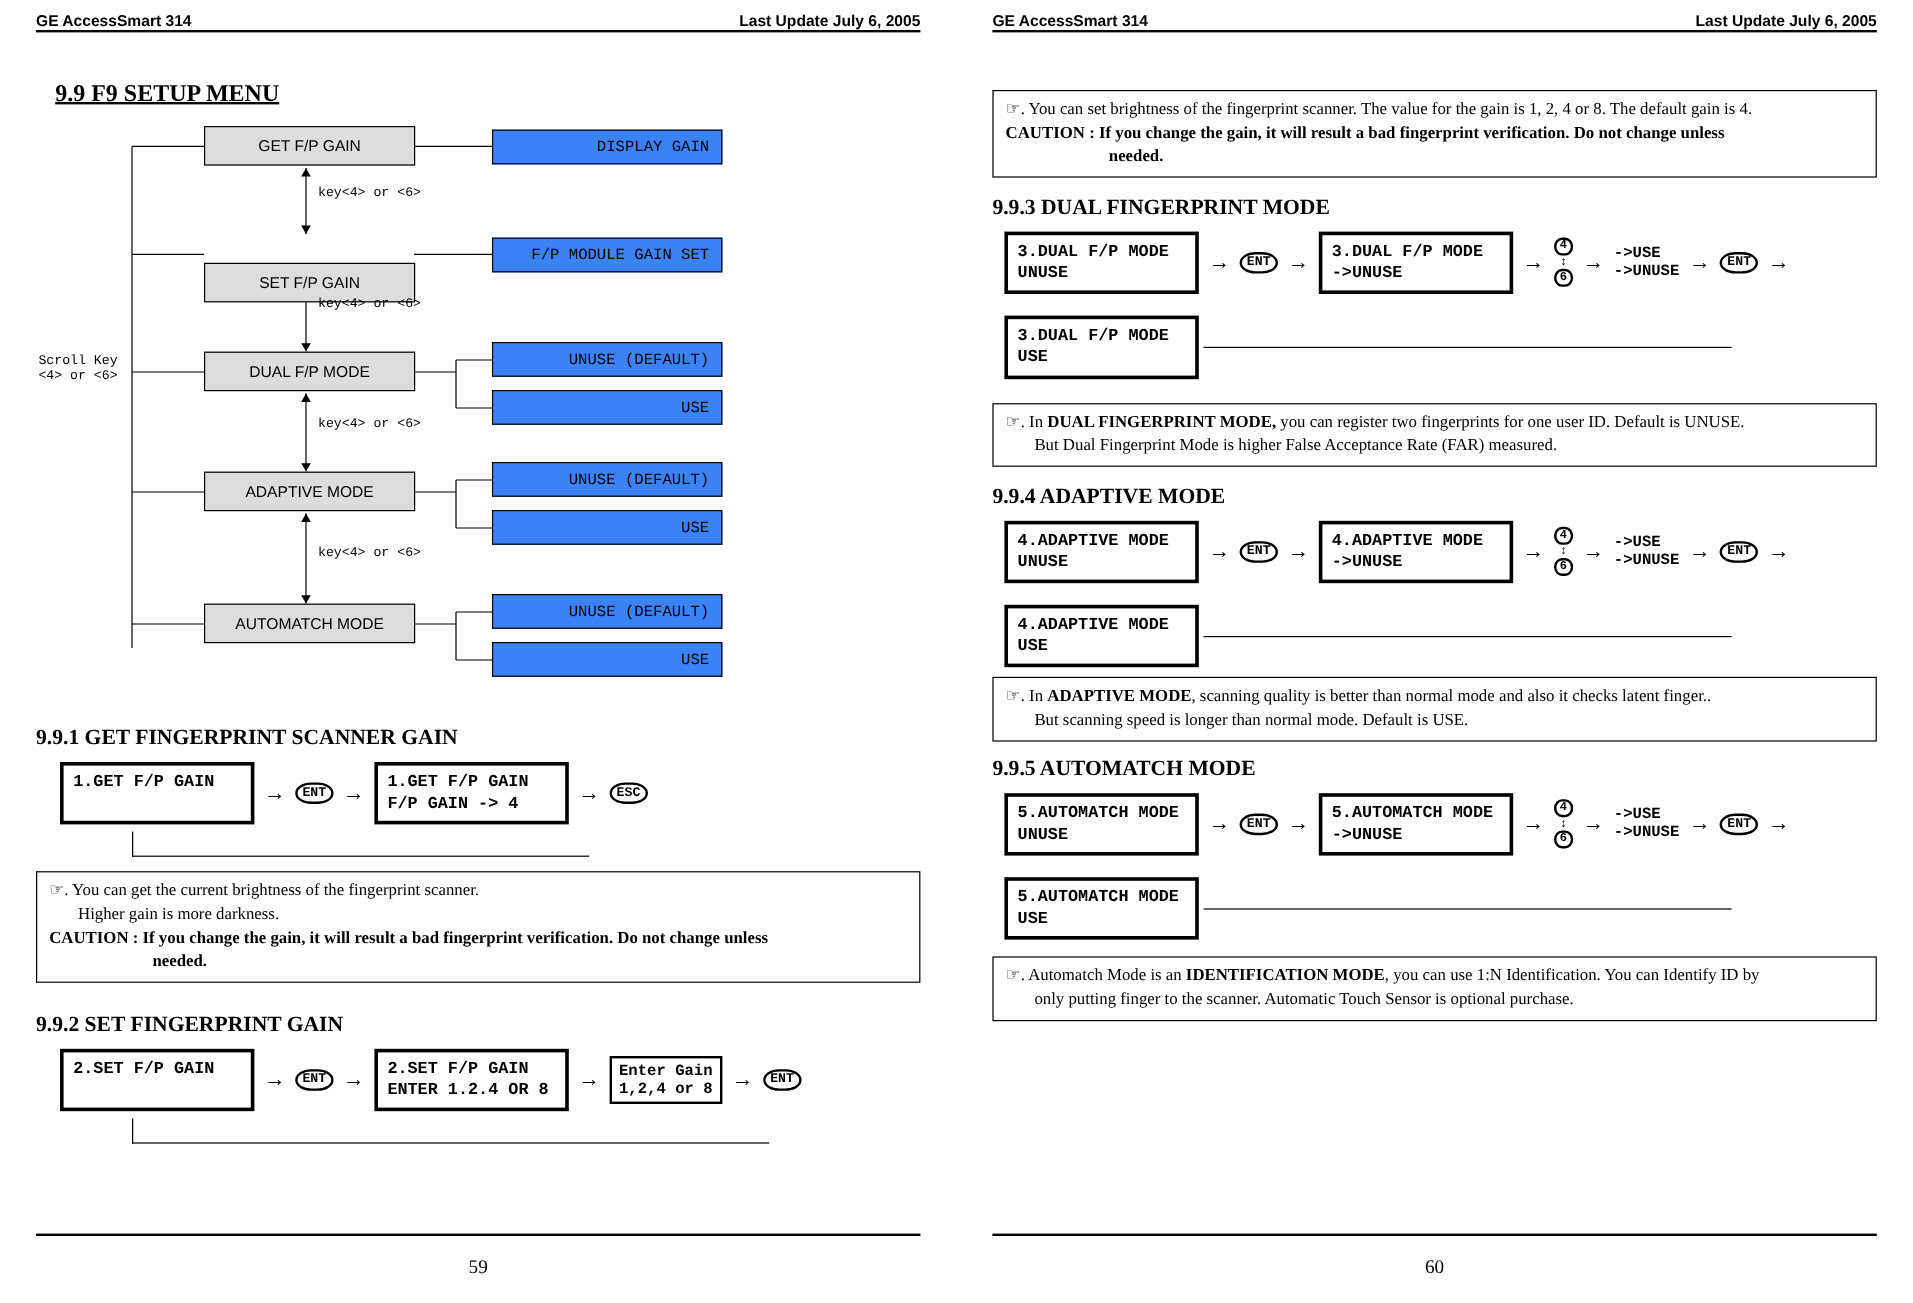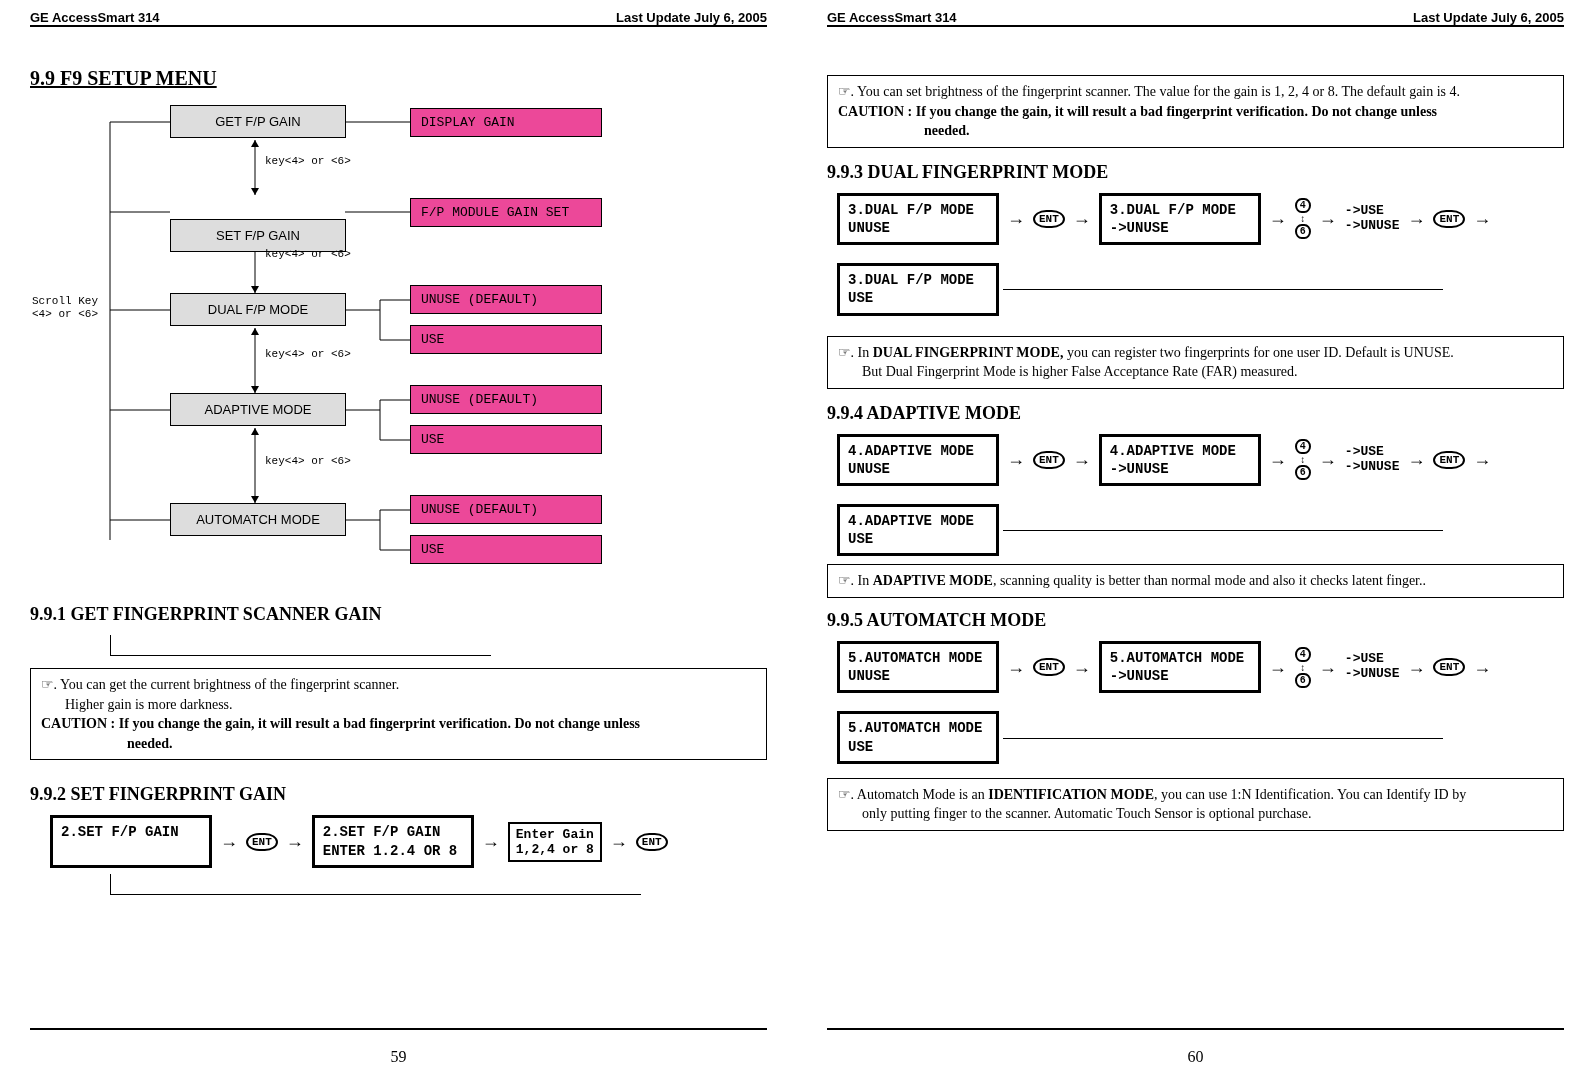--- a/index.html
+++ b/index.html
@@ -38,21 +38,21 @@
   }
   .section-title {
     font-weight: bold;
     font-size: 18px;
     margin: 24px 0 10px 0;
   }
   .main-title {
     text-decoration: underline;
     font-size: 20px;
     font-weight: bold;
-    margin: 30px 0 10px 0;
+    margin: 30px 0 10px 16px;
   }
   .note-box {
     border: 1.5px solid #000;
     padding: 6px 10px;
     font-size: 14px;
     line-height: 1.4;
     margin: 12px 0;
   }
   .note-bold { font-weight: bold; }
   .indent { padding-left: 24px; display: inline-block; }
@@ -127,23 +127,23 @@
     padding: 8px 12px;
     text-align: center;
     width: 150px;
   }
   .opt-box {
     position: absolute;
     border: 1px solid #000;
     font-family: "Courier New", monospace;
     font-size: 13px;
     padding: 6px 10px;
-    text-align: left;
+    text-align: right;
     width: 170px;
-    background: #ec4899;
+    background: #3b82f6;
   }
   .key-label {
     position: absolute;
     font-family: "Courier New", monospace;
     font-size: 11px;
   }
   .tree-diagram svg { position:absolute; top:0; left:0; }
   .scroll-label {
     position: absolute;
     font-family: "Courier New", monospace;
@@ -227,20 +227,32 @@
       <div class="opt-box" style="top:285px; left:320px;">UNUSE (DEFAULT)</div>
       <div class="opt-box" style="top:325px; left:320px;">USE</div>
       <div class="key-label" style="top:355px; left:175px;">key&lt;4&gt; or &lt;6&gt;</div>
 
       <div class="menu-box" style="top:403px; left:80px;">AUTOMATCH MODE</div>
       <div class="opt-box" style="top:395px; left:320px;">UNUSE (DEFAULT)</div>
       <div class="opt-box" style="top:435px; left:320px;">USE</div>
     </div>
 
     <div class="section-title">9.9.1 GET FINGERPRINT SCANNER GAIN</div>
+    <div class="flow-row" style="margin-left:20px;">
+      <span class="lcd"><span>1.GET F/P GAIN</span><br>&nbsp;</span>
+      <span class="arrow">→</span>
+      <span class="keycap">ENT</span>
+      <span class="arrow">→</span>
+      <span class="lcd">
+        <span>1.GET F/P GAIN</span><br>
+        <span>F/P GAIN -&gt; 4</span>
+      </span>
+      <span class="arrow">→</span>
+      <span class="keycap">ESC</span>
+    </div>
     <div class="loop-line" style="width:380px; margin-left:80px;"></div>
 
     <div class="note-box">
       <span>☞. You can get the current brightness of the fingerprint scanner.</span><br>
       <span class="indent">Higher gain is more darkness.</span><br>
       <span class="note-bold">CAUTION : If you change the gain, it will result a bad fingerprint verification. Do not change unless</span><br>
       <span class="note-bold" style="padding-left:86px;">needed.</span>
     </div>
 
     <div class="section-title">9.9.2 SET FINGERPRINT GAIN</div>
@@ -353,20 +365,21 @@
     <div class="flow-row" style="margin:18px 0 0 10px;">
       <span class="lcd">
         <span>4.ADAPTIVE MODE</span><br>
         <span>USE</span>
       </span>
       <span style="display:inline-block; width:440px; border-bottom:1px solid #000; height:1px; vertical-align:middle;"></span>
     </div>
 
     <div class="note-box" style="margin-top:8px;">
       <span>☞. In </span><span class="note-bold">ADAPTIVE MODE</span><span>, scanning quality is better than normal mode and also it checks latent finger..</span><br>
+      <span class="indent">But scanning speed is longer than normal mode. Default is USE.</span>
     </div>
 
     <div class="section-title" style="margin-top:10px;">9.9.5 AUTOMATCH MODE</div>
     <div class="flow-row" style="margin-left:10px;">
       <span class="lcd">
         <span>5.AUTOMATCH MODE</span><br>
         <span>UNUSE</span>
       </span>
       <span class="arrow">→</span>
       <span class="keycap">ENT</span>

